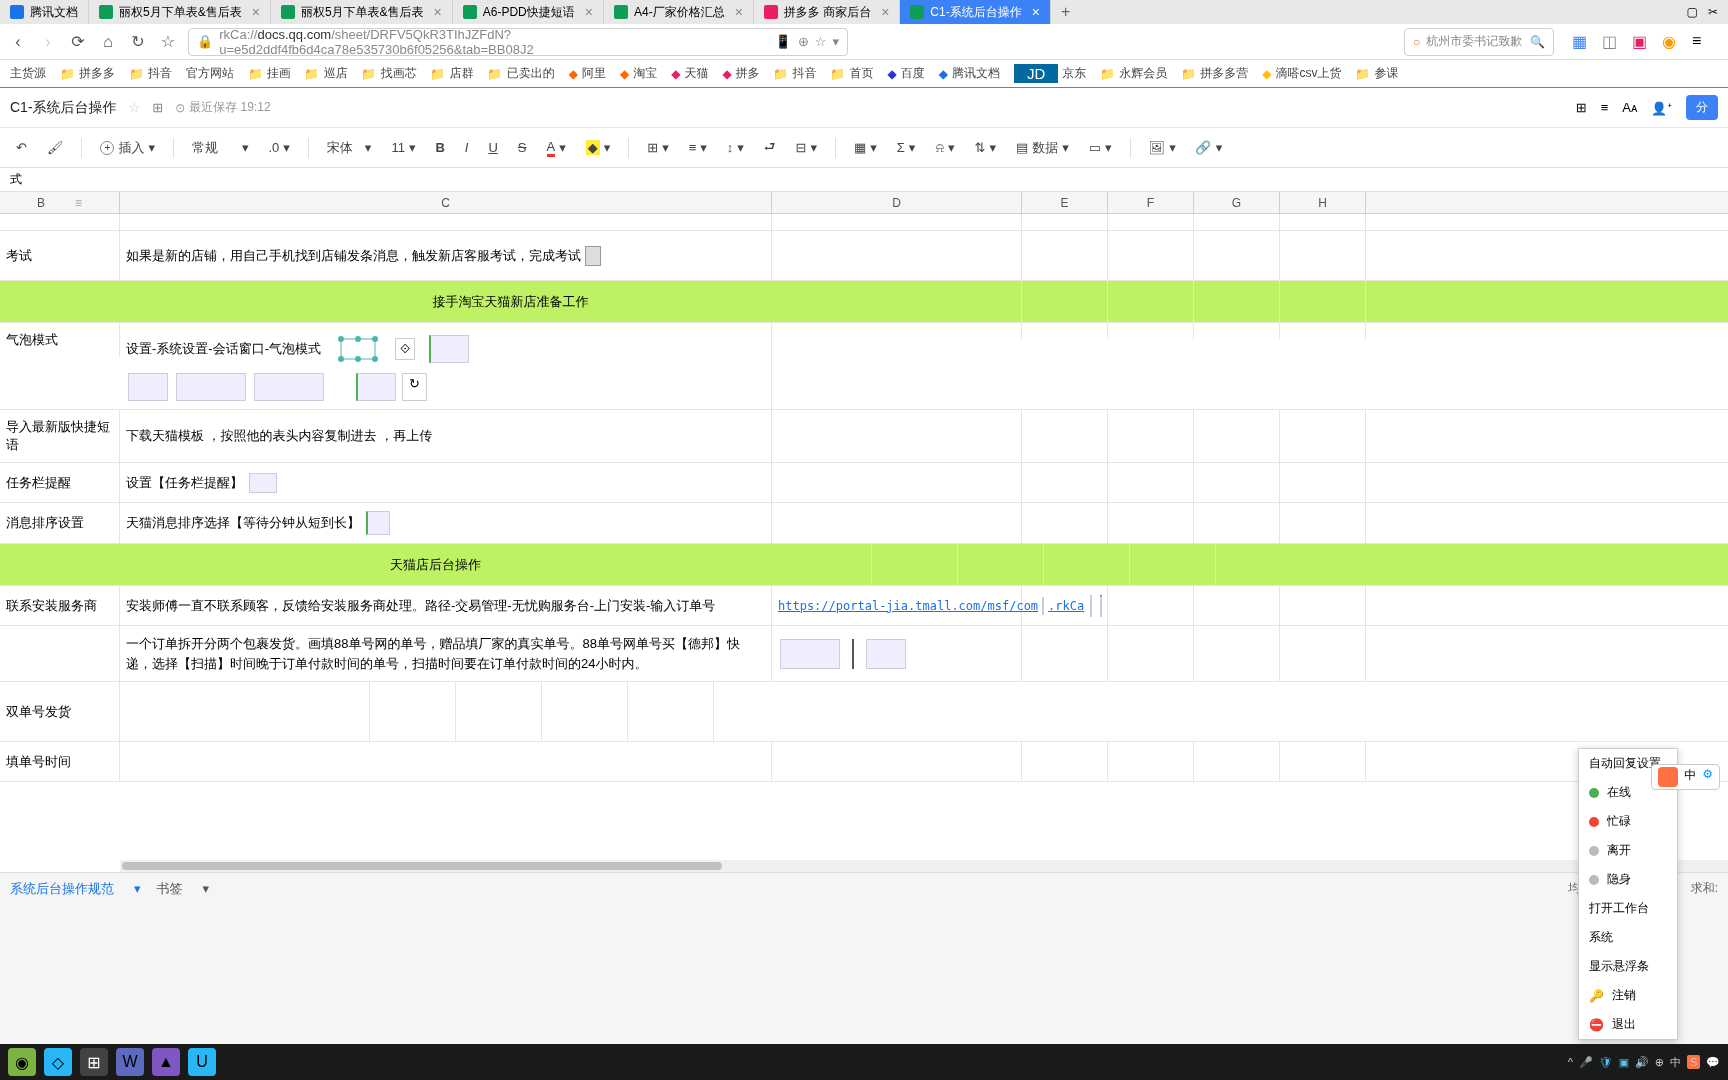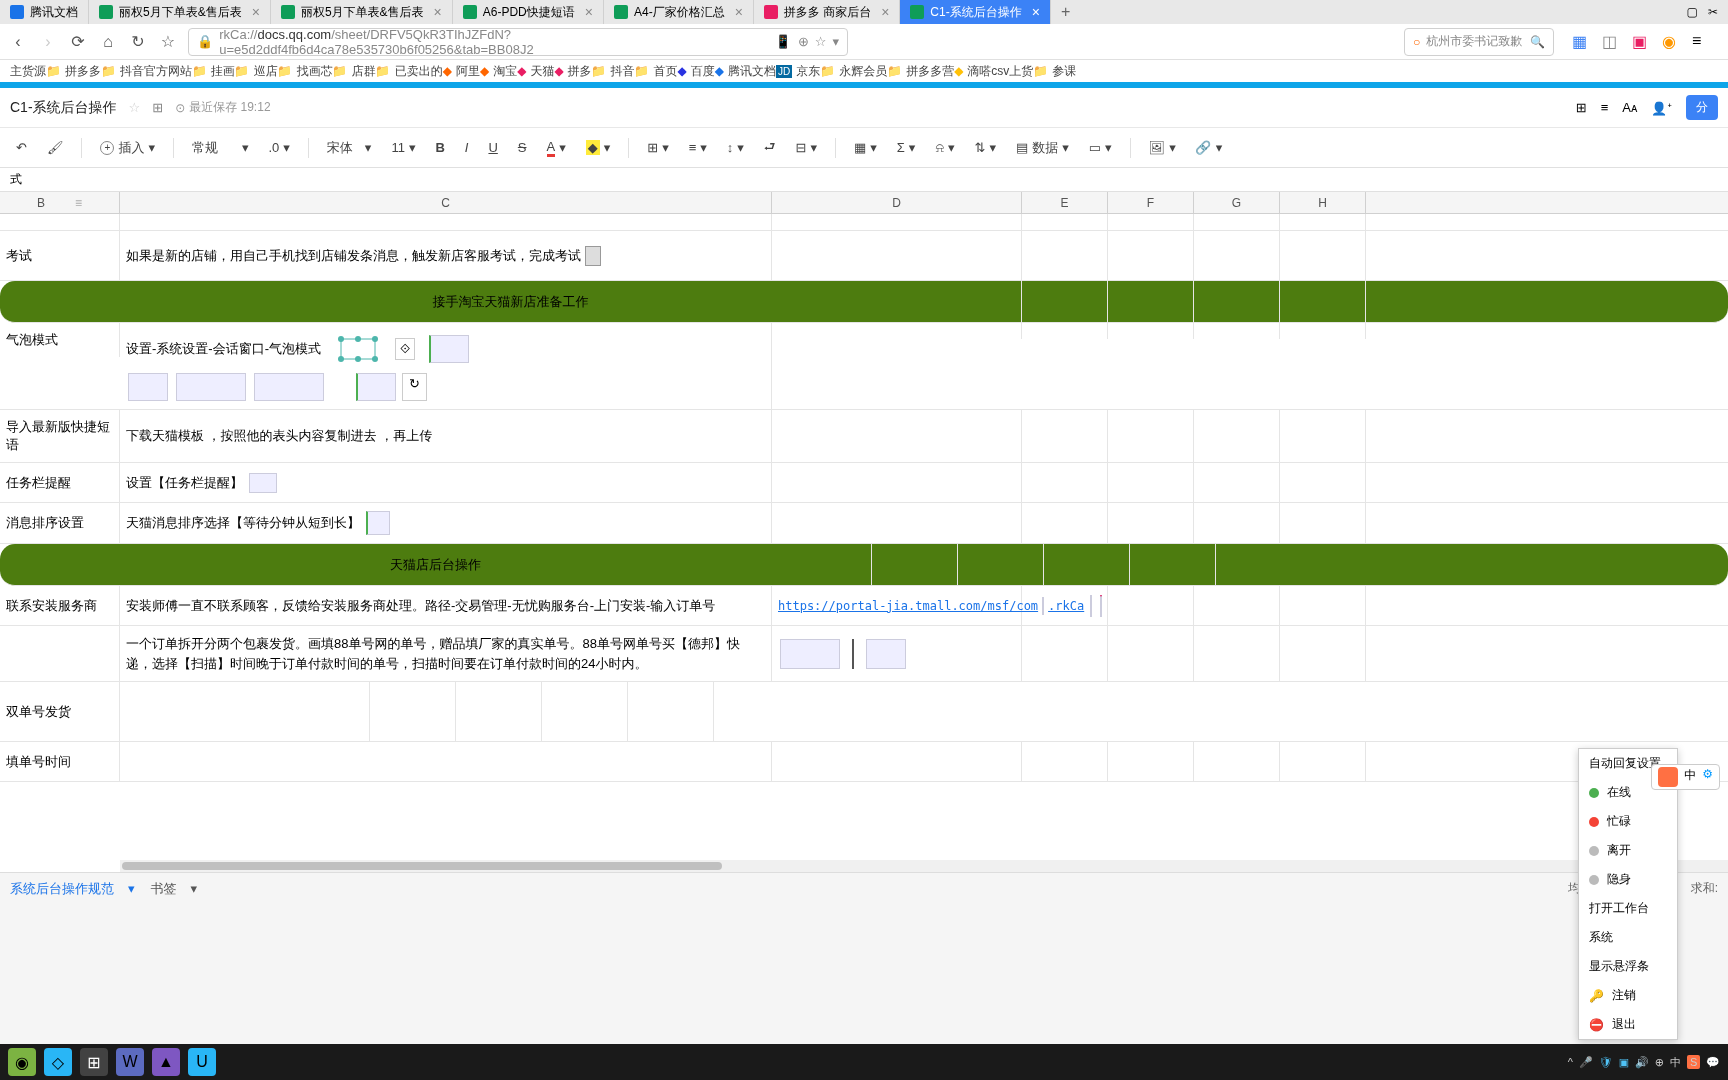--- a/index.html
+++ b/index.html
@@ -18,21 +18,21 @@
 .addr-bar { height: 36px; background: #fff; border-bottom: 1px solid #e0e0e0; display: flex; align-items: center; padding: 0 8px; gap: 10px; }
 .nav-btn { width: 20px; height: 20px; color: #555; display: flex; align-items: center; justify-content: center; cursor: pointer; }
 .url-box { flex: 0 0 660px; height: 28px; border: 1px solid #d0d0d0; border-radius: 4px; display: flex; align-items: center; padding: 0 8px; font-size: 13px; gap: 6px; }
 .url-text { color: #333; }
 .url-domain { color: #333; }
 .search-box { flex: 0 0 150px; height: 28px; border: 1px solid #d0d0d0; border-radius: 4px; display: flex; align-items: center; padding: 0 8px; font-size: 12px; color: #888; gap: 6px; margin-left: auto; }
 .toolbar-icons { display: flex; gap: 10px; padding: 0 8px; }
 .tb-icon { width: 20px; height: 20px; }
 
 
-.bookmarks { height: 28px; background: #fff; border-bottom: 6px solid #0ea5e9; display: flex; align-items: center; padding: 0 10px; font-size: 12px; }
+.bookmarks { height: 28px; background: #fff; border-bottom: 1px solid #0ea5e9; display: flex; align-items: center; padding: 0 10px; gap: 14px; font-size: 12px; }
 .bm { display: flex; align-items: center; gap: 4px; color: #444; cursor: pointer; }
 .bm-folder { color: #999; }
 
 
 .doc-header { height: 40px; background: #fff; display: flex; align-items: center; padding: 0 10px; gap: 12px; font-size: 13px; border-bottom: 1px solid #e8e8e8; }
 .doc-title { font-size: 14px; color: #222; }
 .doc-meta { color: #999; font-size: 12px; display: flex; align-items: center; gap: 4px; }
 .doc-hdr-right { margin-left: auto; display: flex; gap: 14px; align-items: center; }
 .share-btn { background: #3b82f6; color: #fff; padding: 4px 10px; border-radius: 4px; font-size: 12px; }
 
@@ -50,31 +50,31 @@
 .colh { border-right: 1px solid #d0d0d0; display: flex; align-items: center; justify-content: center; color: #555; }
 .col-B { width: 120px; }
 .col-C { width: 652px; }
 .col-D { width: 250px; }
 .col-E { width: 86px; }
 .col-F { width: 86px; }
 .col-G { width: 86px; }
 .col-H { width: 86px; }
 .row { display: flex; border-bottom: 1px solid #e5e5e5; min-height: 40px; font-size: 13px; }
 .cell { border-right: 1px solid #e5e5e5; padding: 8px 6px; display: flex; align-items: center; }
-.section-header { background: #4d7c0f; min-height: 42px; border-radius: 15px; }
+.section-header { background: #bef264; min-height: 42px; }
 .section-header .cell { justify-content: center; font-weight: 500; }
 .tall { min-height: 80px; align-items: flex-start; }
 .thumb { width: 40px; height: 28px; background: #eef; border: 1px solid #ccd; display: inline-block; margin: 0 2px; }
 .thumb-sm { width: 12px; height: 12px; background: #ddd; display: inline-block; }
 .diagram { width: 50px; height: 36px; display: inline-block; position: relative; }
 .link-text { color: #1a73e8; text-decoration: underline; font-family: monospace; font-size: 12px; }
 
 
 .sheet-tabs { height: 32px; background: #f5f5f5; display: flex; align-items: center; padding: 0 10px; gap: 16px; font-size: 13px; border-top: 1px solid #ddd; }
-.st { color: #555; cursor: pointer; display: flex; gap: 14px; align-items: center; }
+.st { color: #555; cursor: pointer; display: flex; gap: 20px; align-items: center; }
 .st.active { color: #1a73e8; }
 .stats { margin-left: auto; display: flex; gap: 24px; color: #666; font-size: 12px; }
 
 
 .taskbar { position: absolute; bottom: 0; left: 0; right: 0; height: 36px; background: #1a1a1a; display: flex; align-items: center; padding: 0 8px; gap: 8px; }
 .task-icon { width: 28px; height: 28px; border-radius: 4px; display: flex; align-items: center; justify-content: center; }
 .tray { margin-left: auto; display: flex; gap: 6px; color: #ccc; font-size: 11px; align-items: center; }
 
 
 .context-menu { position: absolute; right: 50px; bottom: 40px; width: 100px; background: #fff; border: 1px solid #ccc; box-shadow: 0 2px 8px rgba(0,0,0,0.2); font-size: 12px; z-index: 100; }
@@ -223,21 +223,21 @@
     </span>
   <span class="bm">
       <span style="color:#2932e1">◆</span>
       <span>百度</span>
     </span>
   <span class="bm">
       <span style="color:#1a73e8">◆</span>
       <span>腾讯文档</span>
     </span>
   <span class="bm">
-      <span style="background:#0369a1;color:#fff;font-size:10px;padding:1px 2px">JD</span>
+      <span style="background:#0369a1;color:#fff;font-size:15px;padding:1px 13px">JD</span>
       <span>京东</span>
     </span>
   <span class="bm">
       <span class="bm-folder">📁</span>
       <span>永辉会员</span>
     </span>
   <span class="bm">
       <span class="bm-folder">📁</span>
       <span>拼多多营</span>
     </span>

